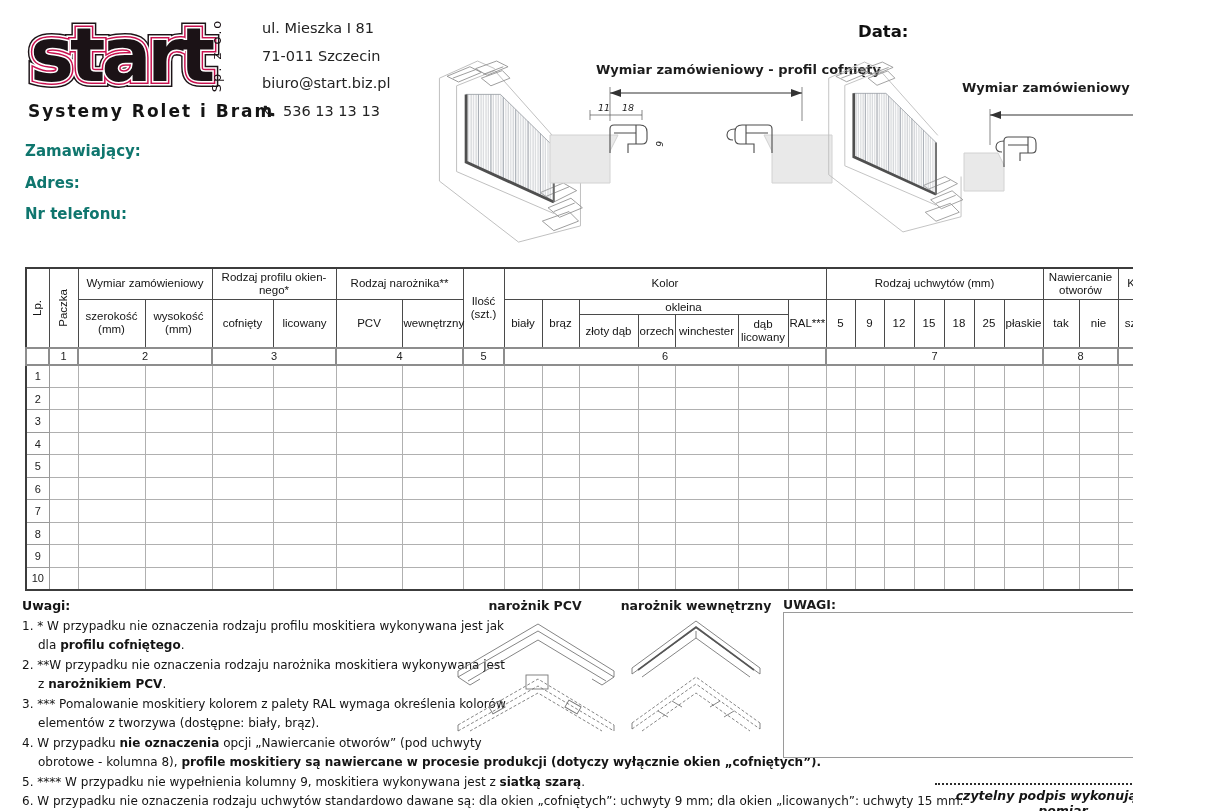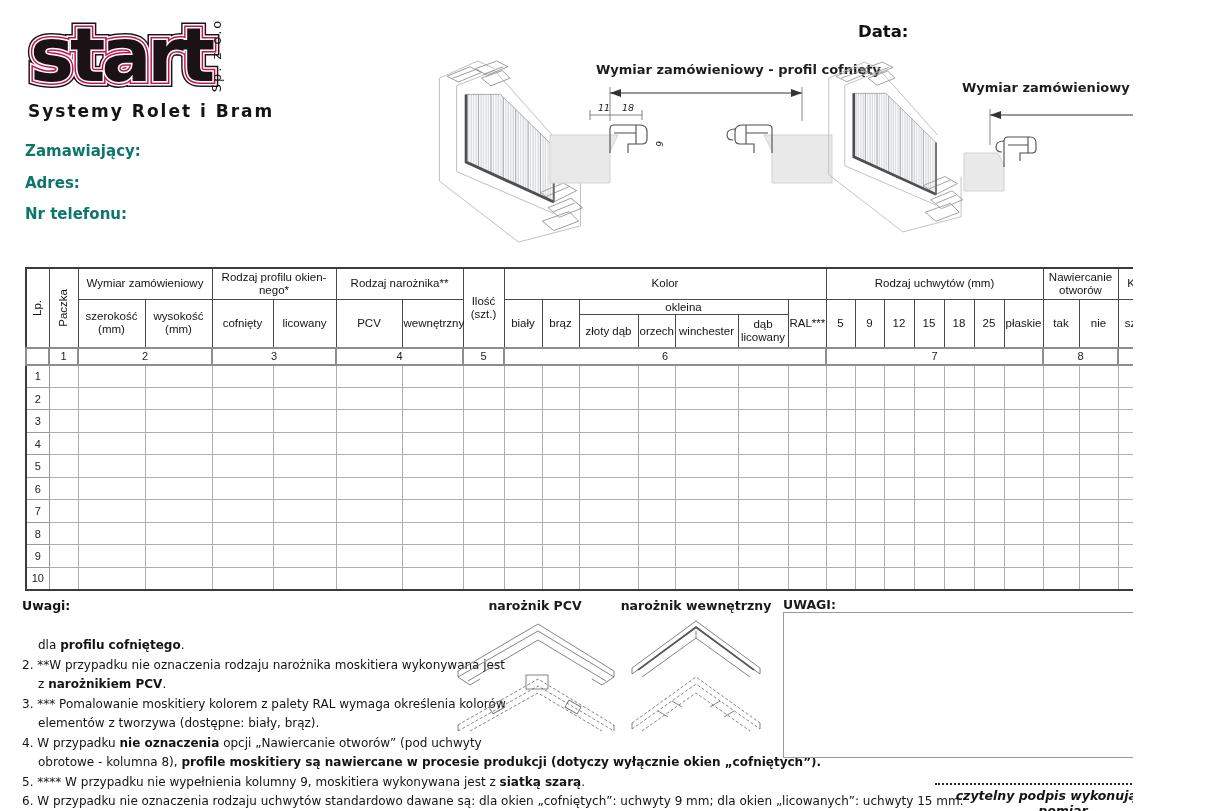--- a/index.html
+++ b/index.html
@@ -81,20 +81,33 @@
   <div class="logo-word">
     <span class="lg1">start</span>
     <span class="lg2">start</span>
     <span class="lg3">start</span>
     <span class="lg4">start</span>
     <span class="lg5">start</span>
   </div>
   <div class="logo-suffix">Sp. z o.o</div>
   <div class="logo-tagline">Systemy Rolet i Bram</div>
 
+  <div class="contact">
+    <div class="line">ul. Mieszka I 81</div>
+    <div class="line">71-011 Szczecin</div>
+    <div class="line">biuro@start.biz.pl</div>
+    <div class="line">
+      <span class="phone-icon">
+        <svg width="14" height="14" viewBox="0 0 24 24">
+            <path fill="#1a1a1a" d="M6.6 10.8c1.4 2.8 3.8 5.1 6.6 6.6l2.2-2.2c.3-.3.7-.4 1-.2 1.1.4 2.3.6 3.6.6.6 0 1 .4 1 1V20c0 .6-.4 1-1 1C10.6 21 3 13.4 3 4c0-.6.4-1 1-1h3.5c.6 0 1 .4 1 1 0 1.2.2 2.4.6 3.6.1.3 0 .7-.2 1l-2.3 2.2z"></path>
+          </svg>
+      </span>
+      <span>536 13 13 13</span>
+    </div>
+  </div>
 
   <div class="date-label">Data:</div>
 
   <div class="cust" style="top:142px">Zamawiający:</div>
   <div class="cust" style="top:174px">Adres:</div>
   <div class="cust" style="top:205px">Nr telefonu:</div>
 
   <div class="diagram" style="left:428px; top:40px">
     <svg width="162" height="205" viewBox="0 0 170 215">
       <defs>
@@ -598,21 +611,21 @@
             <td></td>
             <td></td>
             <td></td>
           </tr>
         </tbody>
     </table>
   </div>
 
   <div class="remarks">
     <h4>Uwagi:</h4>
-    <div class="note"><br><span>dla </span><b>profilu cofniętego</b><span>.</span></div>
+    <div class="note"><span>1. * W przypadku nie oznaczenia rodzaju profilu moskitiera wykonywana jest jak</span><br><span>dla </span><b>profilu cofniętego</b><span>.</span></div>
     <div class="note"><span>2. **W przypadku nie oznaczenia rodzaju narożnika moskitiera wykonywana jest</span><br><span>z </span><b>narożnikiem PCV</b><span>.</span></div>
     <div class="note"><span>3. *** Pomalowanie moskitiery kolorem z palety RAL wymaga określenia kolorów</span><br><span>elementów z tworzywa (dostępne: biały, brąz).</span></div>
     <div class="note"><span>4. W przypadku </span><b>nie oznaczenia</b><span> opcji „Nawiercanie otworów” (pod uchwyty</span><br><span>obrotowe - kolumna 8), </span><b>profile moskitiery są nawiercane w procesie produkcji (dotyczy wyłącznie okien „cofniętych”).</b></div>
     <div class="note"><span>5. **** W przypadku nie wypełnienia kolumny 9, moskitiera wykonywana jest z </span><b>siatką szarą</b><span>.</span></div>
     <div class="note"><span>6. W przypadku nie oznaczenia rodzaju uchwytów standardowo dawane są: dla okien „cofniętych”: uchwyty 9 mm; dla okien „licowanych”: uchwyty 15 mm.</span></div>
   </div>
 
   <div class="corner-label" style="left:450px; top:598px; width:170px">narożnik PCV</div>
   <div class="diagram" style="left:450px; top:613px">
     <svg width="170" height="128" viewBox="0 0 170 128">

